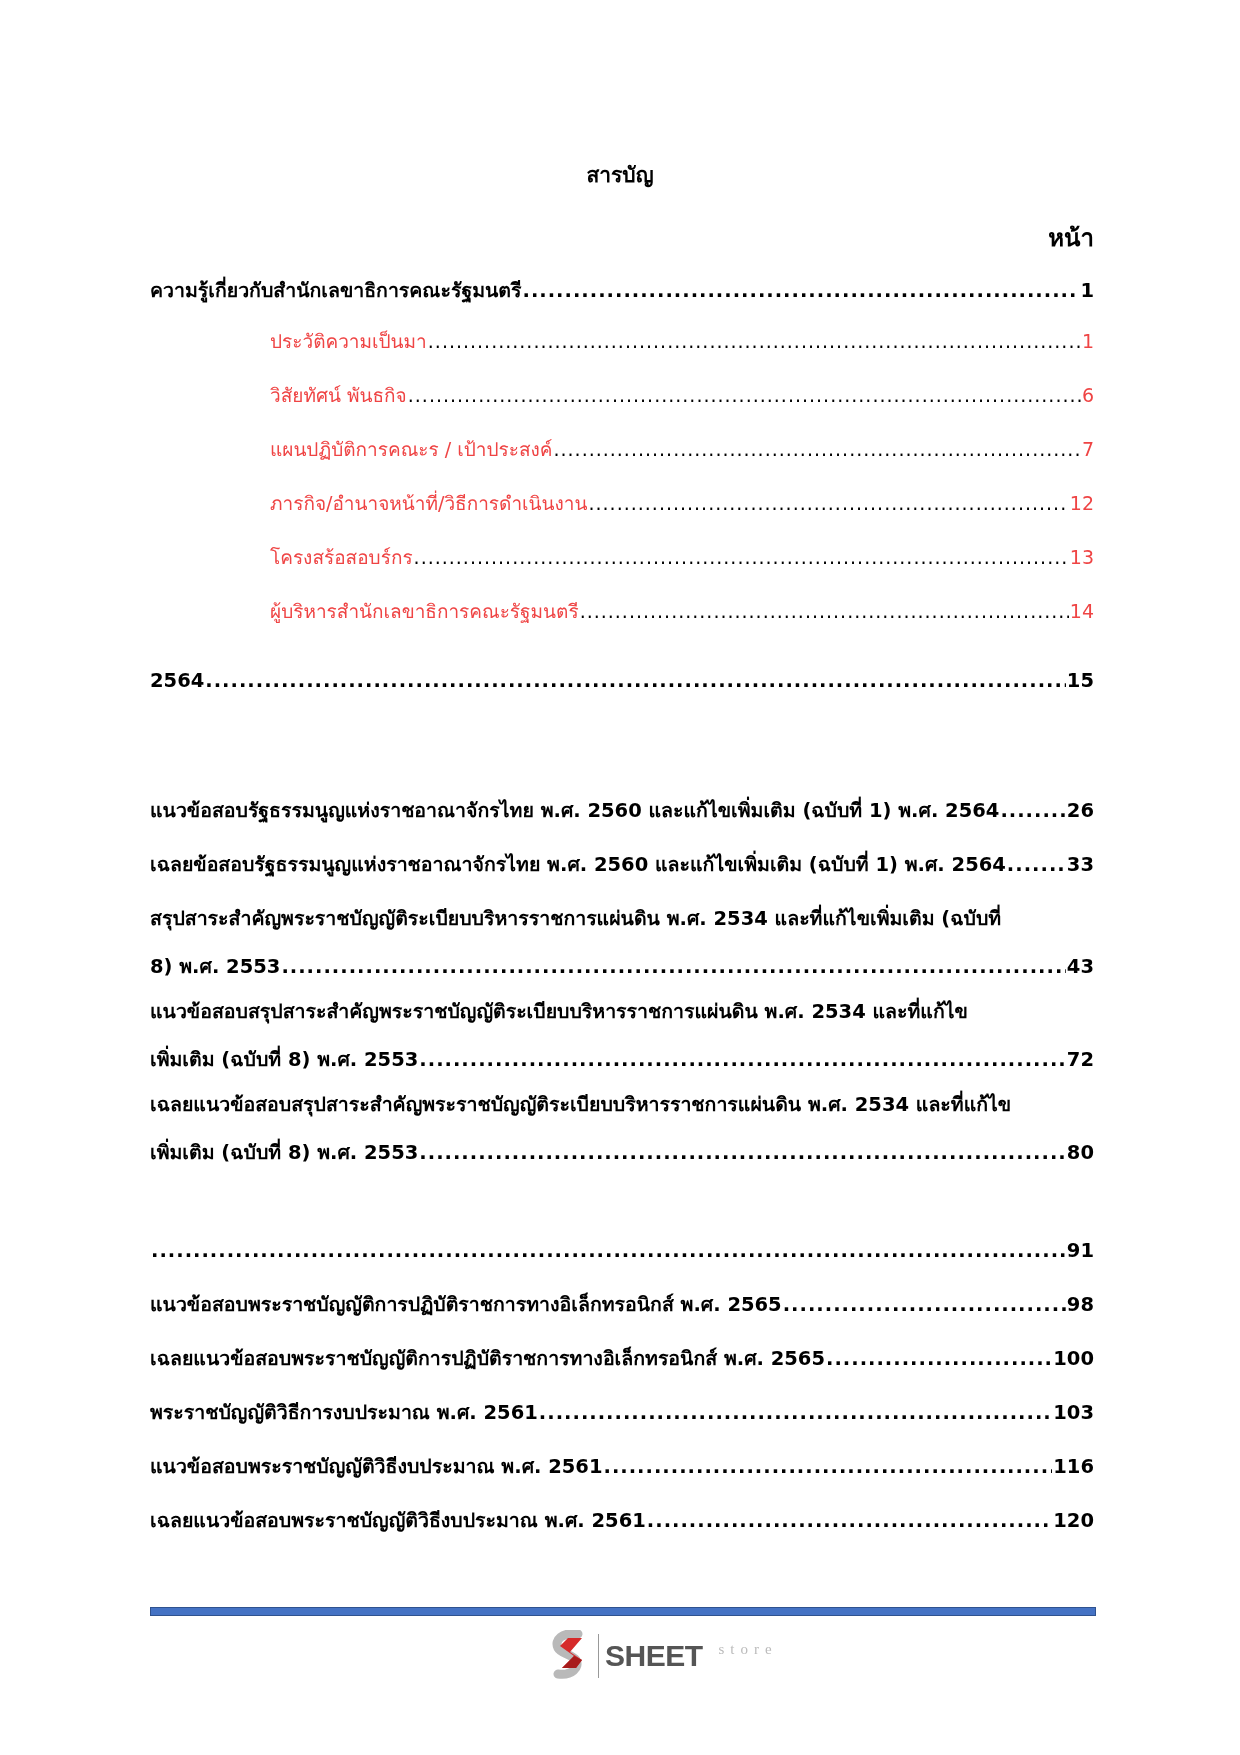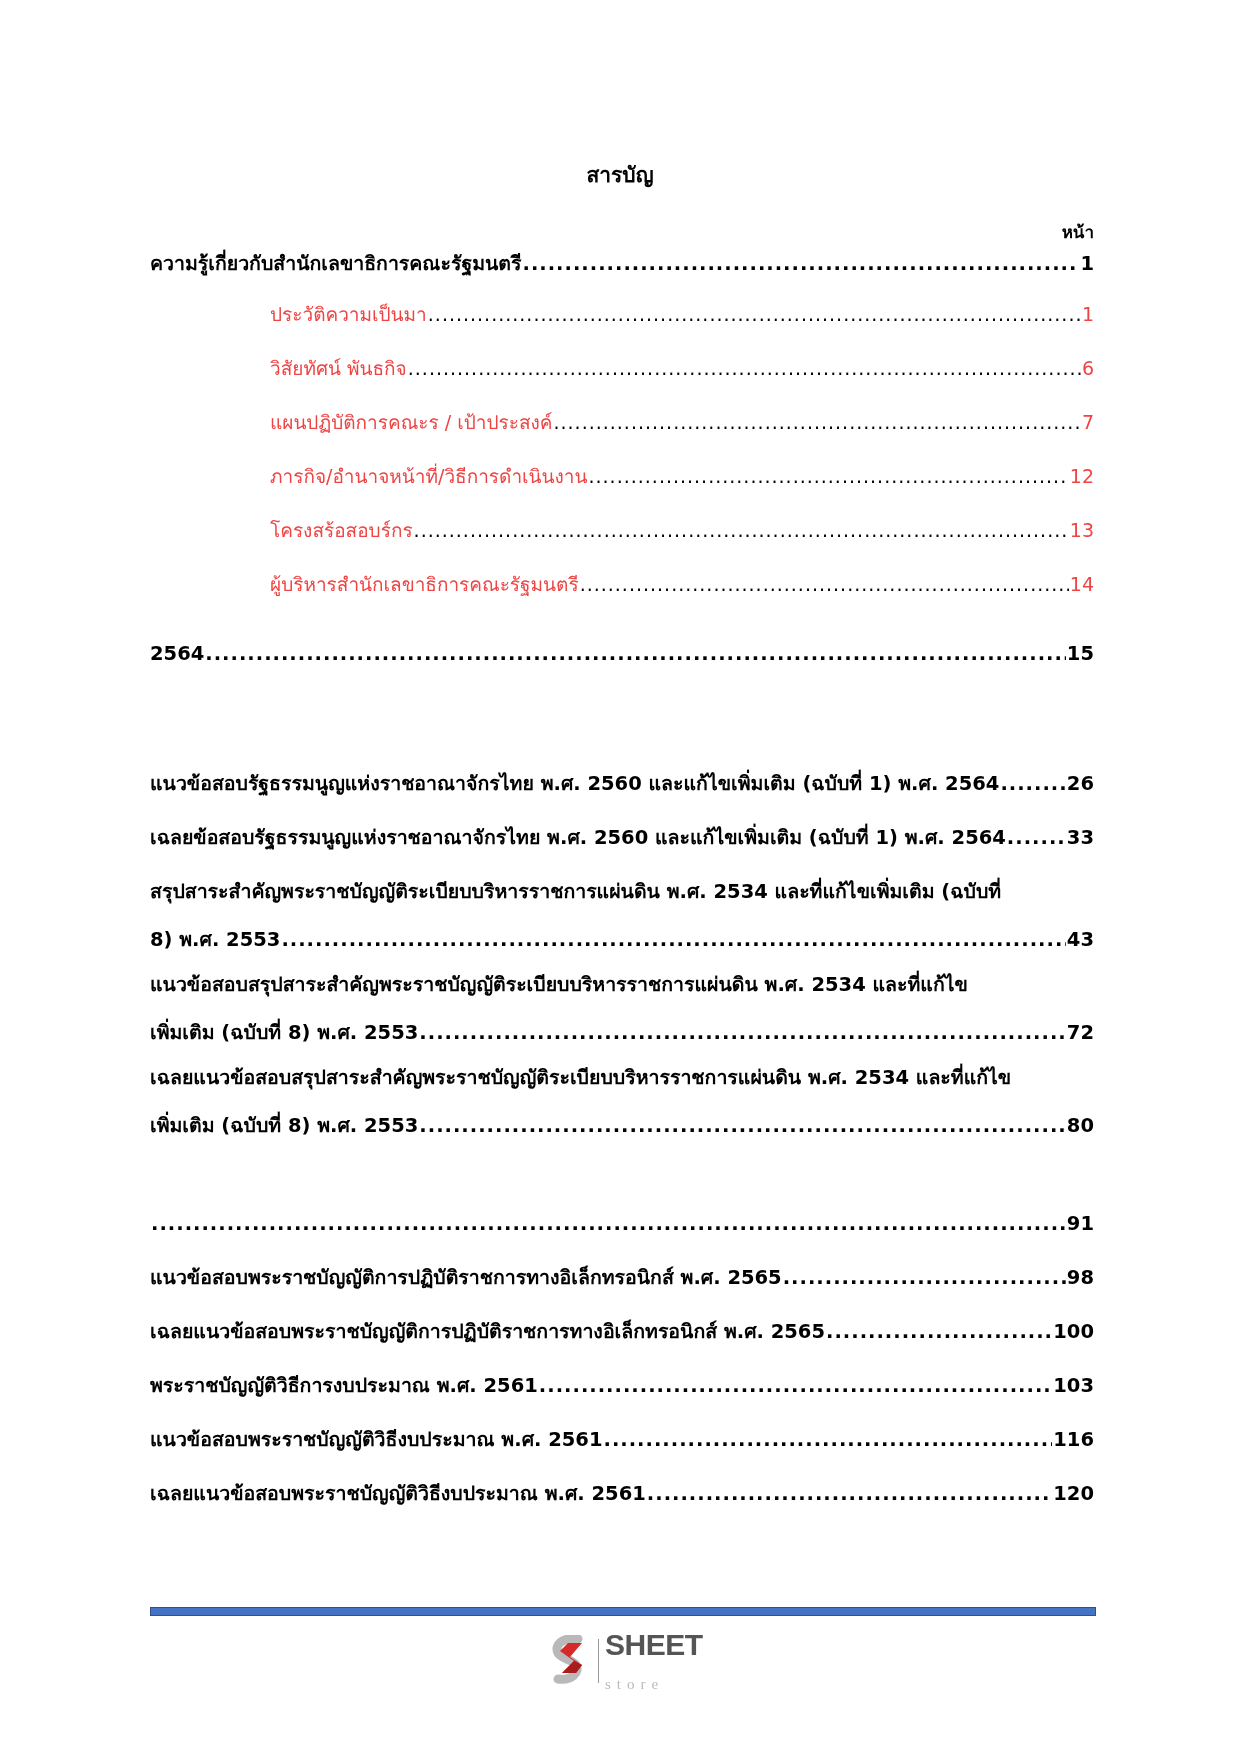--- a/index.html
+++ b/index.html
@@ -1,37 +1,37 @@
 <!DOCTYPE html>
 <html><head>
 <meta charset="utf-8">
 <style>
   html, body { margin: 0; padding: 0; background: #ffffff; }
   body { width: 1240px; height: 1755px; position: relative; overflow: hidden;
          font-family: "DejaVu Sans", sans-serif; color: #000; }
   .page { position: absolute; left: 0; top: 0; width: 1240px; height: 1755px; border-radius: 25px; }
   .title { position: absolute; top: 158px; left: 0; width: 1240px; text-align: center;
            font-size: 21px; font-weight: bold; }
-  .page-col-label { position: absolute; top: 218px; right: 146px; font-size: 17px; font-weight: bold; margin-left: 20px; }
+  .page-col-label { position: absolute; top: 218px; right: 146px; font-size: 24px; font-weight: bold; margin-left: 20px; }
   .toc { position: absolute; left: 150px; width: 944px; top: 0; }
-  .entry { position: absolute; left: 0; width: 944px; font-size: 19.5px; line-height: 32px; }
+  .entry { position: absolute; left: 0; width: 944px; font-size: 19.5px; line-height: 32px; margin-top: 27px; }
   .entry.bold { font-weight: bold; }
   .entry.sub { left: 120px; width: 824px; font-weight: normal; font-size: 19px; color: #ef4444; }
   .line { display: flex; align-items: baseline; white-space: nowrap; }
   .line .txt { flex: 0 0 auto; }
   .line .dots { flex: 1 1 auto; overflow: hidden; letter-spacing: 1px; color: #000; margin: 0 1px; }
   .line .dots::before { content: "........................................................................................................................................................................................................................................................................................................................"; }
   .line .num { flex: 0 0 auto; }
   .first-line { white-space: nowrap; }
   .footer-bar { position: absolute; left: 150px; top: 1607px; width: 944px; height: 7px;
                 background: #4472c4; border: 1px solid #2f528f; }
   .logo { position: absolute; left: 548px; top: 1630px; display: flex; align-items: center; }
   .logo-mark { width: 46px; height: 52px; }
   .logo-sep { width: 1px; height: 44px; background: #999; margin: 0 6px 0 4px; }
-  .logo-text { display: flex; flex-direction: column; line-height: 1; gap: 16px; }
+  .logo-text { display: flex; flex-direction: row; line-height: 1; gap: 16px; }
   .logo-main { font-family: "Liberation Sans", sans-serif; font-weight: bold; font-size: 30px; color: #555; letter-spacing: -0.5px; }
   .logo-sub { font-family: Liberation Serif, serif; font-size: 15px; color: #bbb; letter-spacing: 6px; margin-top: 1px; }
 </style>
 </head>
 <body>
 
 <div class="page">
 
   <div class="title">สารบัญ</div>
   <div class="page-col-label">หน้า</div>

